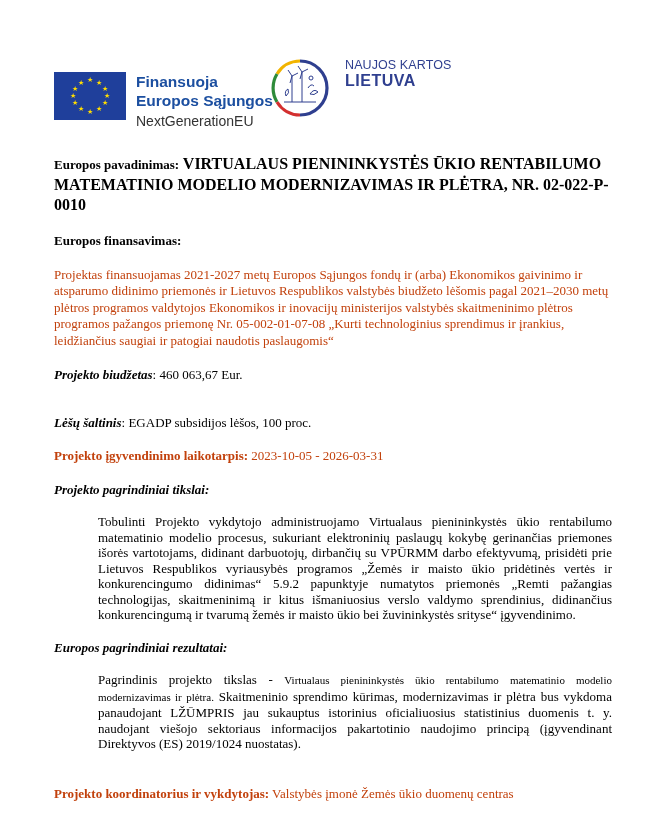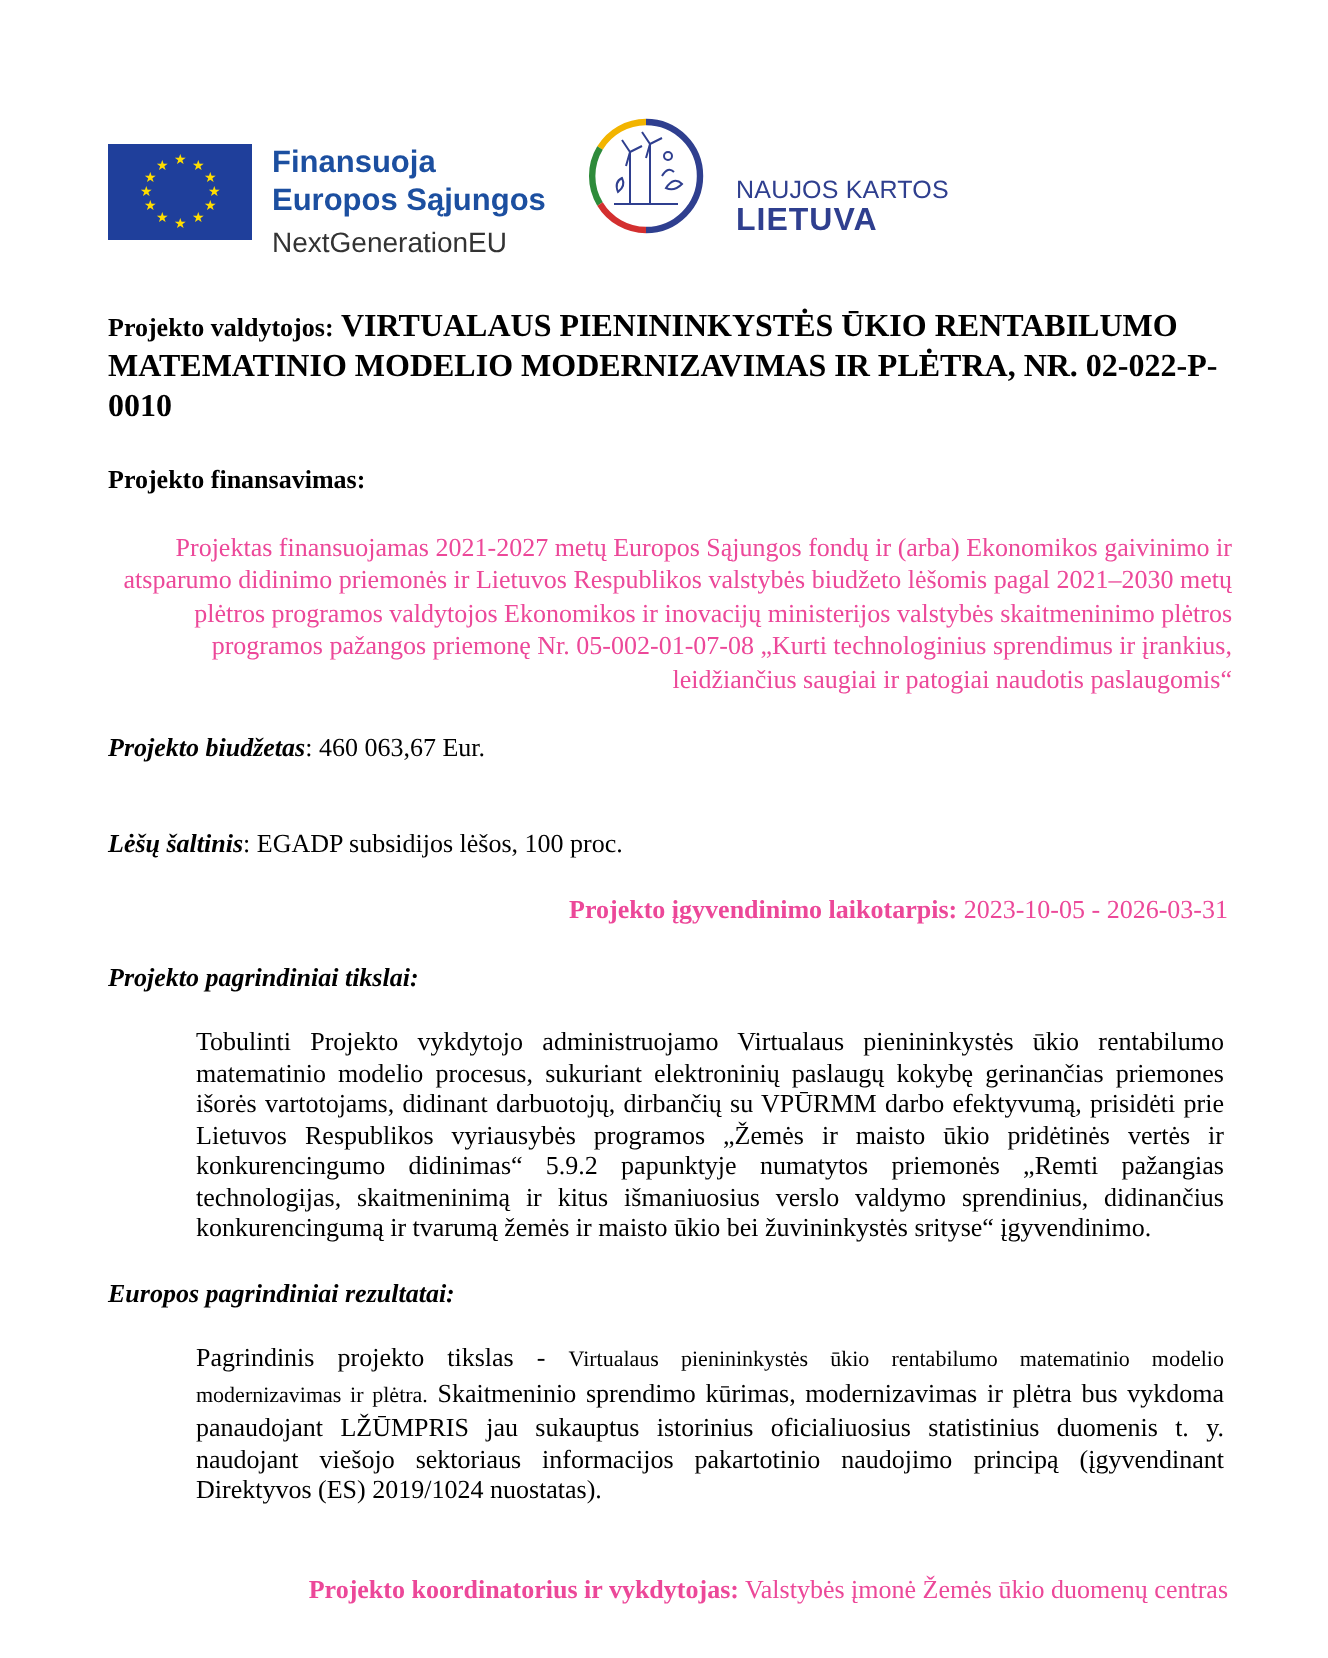--- a/index.html
+++ b/index.html
@@ -4,33 +4,33 @@
 <style>
   html, body { margin: 0; padding: 0; background: #ffffff; }
   body { width: 664px; height: 829px; position: relative; overflow: hidden; font-family: "Liberation Serif", "DejaVu Serif", serif; color: #000; }
   .logos { position: absolute; top: 58px; left: 54px; width: 560px; height: 84px; }
   .eu-logo { position: absolute; left: 0; top: 14px; display: flex; align-items: flex-start; }
   .eu-flag { width: 72px; height: 48px; background: #1f3f9b; position: relative; }
   .eu-star { position: absolute; color: #ffdd00; font-size: 7px; line-height: 7px; font-family: "DejaVu Sans", sans-serif; }
   .eu-text { margin-left: 10px; font-family: "Liberation Sans", sans-serif; }
   .eu-line1, .eu-line2 { color: #1c4fa0; font-weight: bold; font-size: 15.5px; line-height: 19px; }
   .eu-line3 { color: #333; font-size: 14px; line-height: 18px; margin-top: 2px; }
-  .nkl-logo { position: absolute; left: 239px; top: 0; display: flex; align-items: flex-end; }
+  .nkl-logo { position: absolute; left: 216px; top: 0; display: flex; align-items: flex-start; }
   .nkl-ring { width: 60px; height: 60px; }
   .nkl-text { margin-left: 15px; font-family: "Liberation Sans", sans-serif; color: #2f3f8f; }
   .nkl-line1 { font-size: 12.5px; line-height: 15px; letter-spacing: 0.1px; }
   .nkl-line2 { font-size: 16px; line-height: 15px; font-weight: bold; letter-spacing: 0.5px; }
 
   .doc { position: absolute; left: 54px; top: 154px; width: 560px; font-size: 13px; line-height: 16.5px; }
   .title { font-weight: bold; font-size: 16px; line-height: 20px; margin: 0; }
   .title .lbl { font-size: 13px; }
   .para { margin: 0; }
   .sec-label { font-weight: bold; }
   .ital-bold { font-weight: bold; font-style: italic; }
-  .gray { color: #ec4899; text-align: right; }
+  .gray { color: #c2410c; }
   .indent { margin-left: 44px; text-align: justify; width: 514px; }
   .small { font-size: 11px; }
 </style>
 </head>
 <body>
 
 <div class="logos">
   <div class="eu-logo">
     <div class="eu-flag">
       <span class="eu-star" style="left:33px;top:5px">★</span>
@@ -73,25 +73,25 @@
     </svg>
     <div class="nkl-text">
       <div class="nkl-line1">NAUJOS KARTOS</div>
       <div class="nkl-line2">LIETUVA</div>
     </div>
   </div>
 </div>
 
 <div class="doc">
   <p class="title">
-    <span class="lbl">Projekto valdytojos:</span>
+    <span class="lbl">Europos pavadinimas:</span>
     <span>VIRTUALAUS PIENININKYSTĖS ŪKIO RENTABILUMO MATEMATINIO MODELIO MODERNIZAVIMAS IR PLĖTRA, NR. 02-022-P-0010</span>
   </p>
 
-  <p class="para sec-label" style="margin-top:18px">Projekto finansavimas:</p>
+  <p class="para sec-label" style="margin-top:18px">Europos finansavimas:</p>
 
   <p class="para gray" style="margin-top:17px; width:562px">Projektas finansuojamas 2021-2027 metų Europos Sąjungos fondų ir (arba) Ekonomikos gaivinimo ir atsparumo didinimo priemonės ir Lietuvos Respublikos valstybės biudžeto lėšomis pagal 2021–2030 metų plėtros programos valdytojos Ekonomikos ir inovacijų ministerijos valstybės skaitmeninimo plėtros programos pažangos priemonę Nr. 05-002-01-07-08 „Kurti technologinius sprendimus ir įrankius, leidžiančius saugiai ir patogiai naudotis paslaugomis“</p>
 
   <p class="para" style="margin-top:18px">
     <span class="ital-bold">Projekto biudžetas</span><span>: 460 063,67 Eur.</span>
   </p>
 
   <p class="para" style="margin-top:31px">
     <span class="ital-bold">Lėšų šaltinis</span><span>: EGADP subsidijos lėšos, 100 proc.</span>
   </p>

